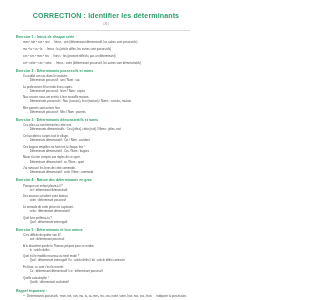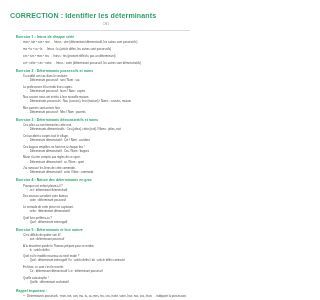--- a/index.html
+++ b/index.html
@@ -16,21 +16,21 @@
   }
   .page {
     position: relative;
     width: 212px;
     height: 300px;
     background: #ffffff;
     box-sizing: border-box;
     padding: 0 10px;
   }
   .doc-title {
-    text-align: left;
+    text-align: center;
     color: #2e9e6b;
     font-size: 7.1px;
     font-weight: bold;
     letter-spacing: 0.1px;
     margin: 13px 0 0 0;
     line-height: 1.1;
   }
   .doc-subtitle {
     text-align: center;
     color: #8f8f8f;

